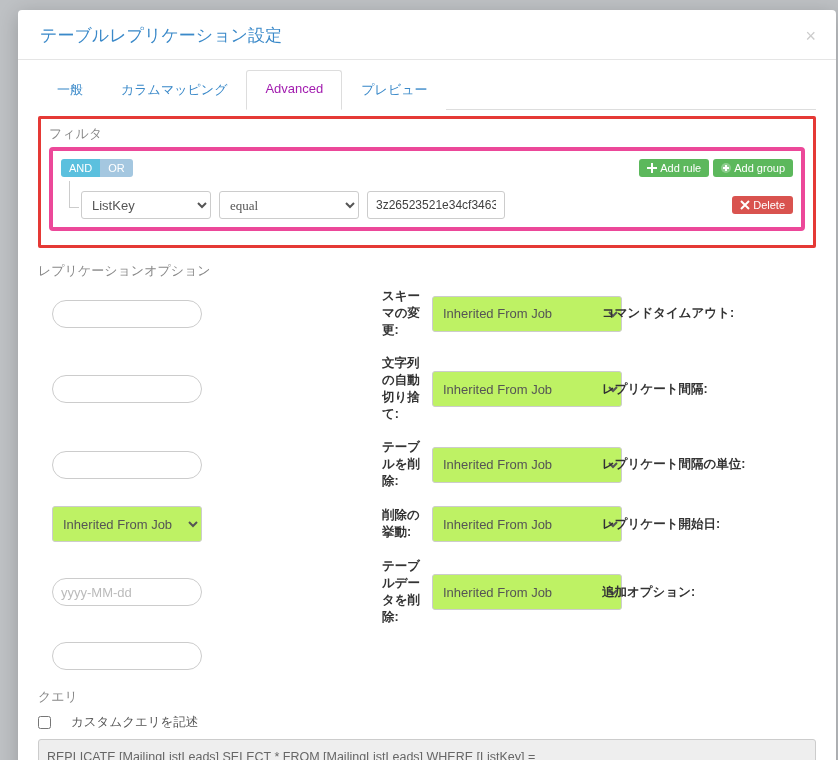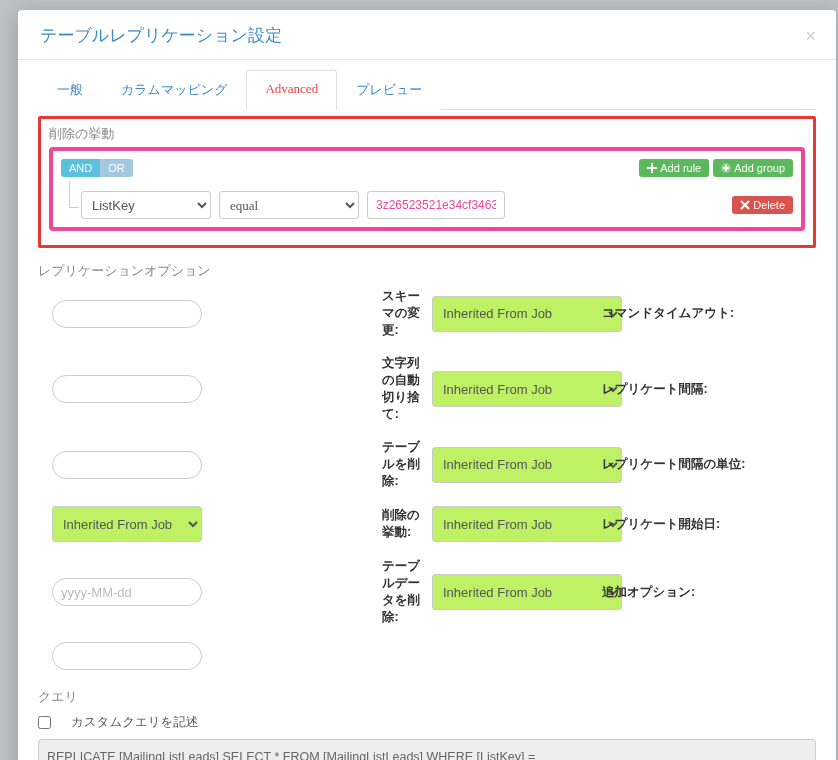--- a/index.html
+++ b/index.html
@@ -60,22 +60,21 @@
     font-size: 13px;
     cursor: pointer;
     border: 1px solid transparent;
     margin-bottom: -1px;
     background: #fff;
   }
   .tab.active {
     border: 1px solid #ddd;
     border-bottom: 1px solid #fff;
     border-radius: 3px 3px 0 0;
-    color: #ef4444;
-    font-family: Liberation Serif, serif;
+    color: #a21caf;
   }
   .section-label {
     color: #888;
     font-size: 13px;
     margin: 10px 0 4px 0;
   }
   .filter-box {
     border: 3px solid #e53935;
     padding: 10px 8px 14px 8px;
     border-radius: 2px;
@@ -174,21 +173,21 @@
   }
   select.rule-field { width: 130px; }
   select.rule-op { width: 140px; font-family: Liberation Serif, serif; }
   input.rule-val {
     height: 28px;
     border: 1px solid #ccc;
     border-radius: 3px;
     padding: 0 8px;
     font-size: 12px;
     width: 138px;
-    color: #ec4899;
+    color: #404040;
   }
   .options-section-label {
     color: #888;
     font-size: 13px;
     margin: 14px 0 8px 0;
   }
   .opts-grid {
     display: grid;
     grid-template-columns: 170px 160px 50px 170px 190px;
     row-gap: 16px;
@@ -291,21 +290,21 @@
 
   <div class="modal-body">
     <div class="tabs">
       <div class="tab">一般</div>
       <div class="tab">カラムマッピング</div>
       <div class="tab active">Advanced</div>
       <div class="tab">プレビュー</div>
     </div>
 
     <div class="filter-box">
-      <div class="section-label" style="margin-top:-4px">削除の挙動</div>
+      <div class="section-label" style="margin-top:-4px">フィルタ</div>
       <div class="filter-inner">
         <div class="cond-row">
           <div class="cond-left">
             <button class="btn-and">AND</button>
             <button class="btn-or">OR</button>
           </div>
           <div class="cond-right">
             <button class="btn-green">
               <svg class="icon-svg" viewBox="0 0 10 10">
                   <path d="M4 0h2v4h4v2H6v4H4V6H0V4h4z"></path>

